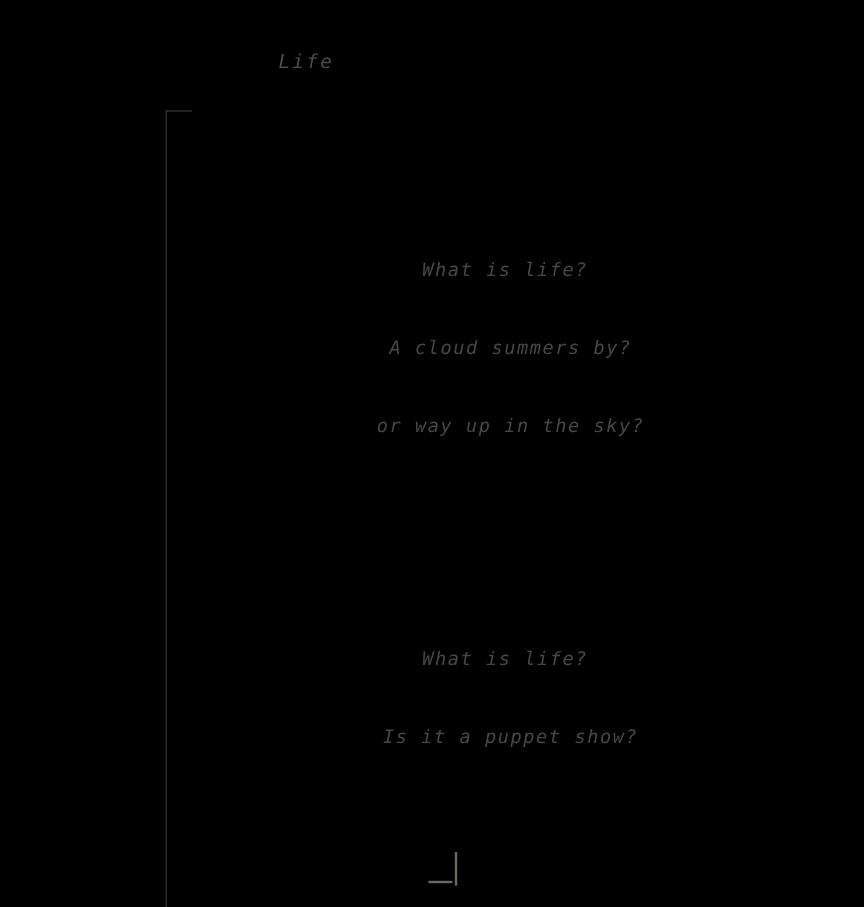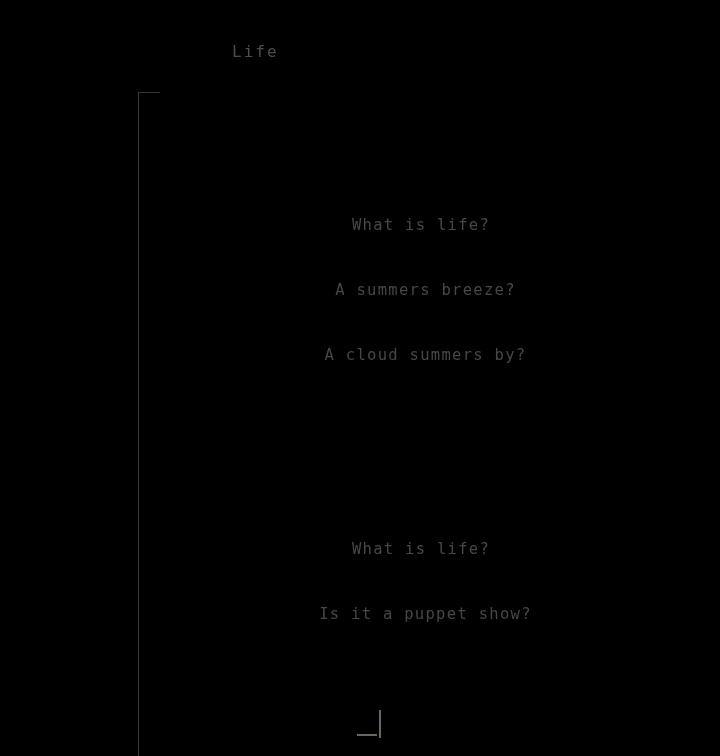--- a/index.html
+++ b/index.html
@@ -12,20 +12,21 @@
     height: 756px;
     overflow: hidden;
     font-family: "DejaVu Sans Mono", monospace;
     color: #4a4542;
   }
   .page {
     position: relative;
     width: 720px;
     height: 756px;
     background: #000000;
+    font-style: italic;
   }
   
   .title {
     position: absolute;
     left: 232px;
     top: 42px;
     font-size: 16px;
     letter-spacing: 2px;
     color: #514b47;
     white-space: pre;
@@ -97,22 +98,22 @@
 
   <div class="title">Life</div>
 
   <div class="frame-top"></div>
   <div class="frame-left"></div>
 
   <div class="body-text">
 
     <div class="stanza">
       <div class="line">What is life?</div>
-      <div class="line indent">A summers breeze?</div>
       <div class="line indent">A cloud summers by?</div>
+      <div class="line indent">or way up in the sky?</div>
     </div>
 
     <div class="stanza">
       <div class="line">What is life?</div>
       <div class="line indent">Is it a puppet show?</div>
       
       
       
     </div>
 

